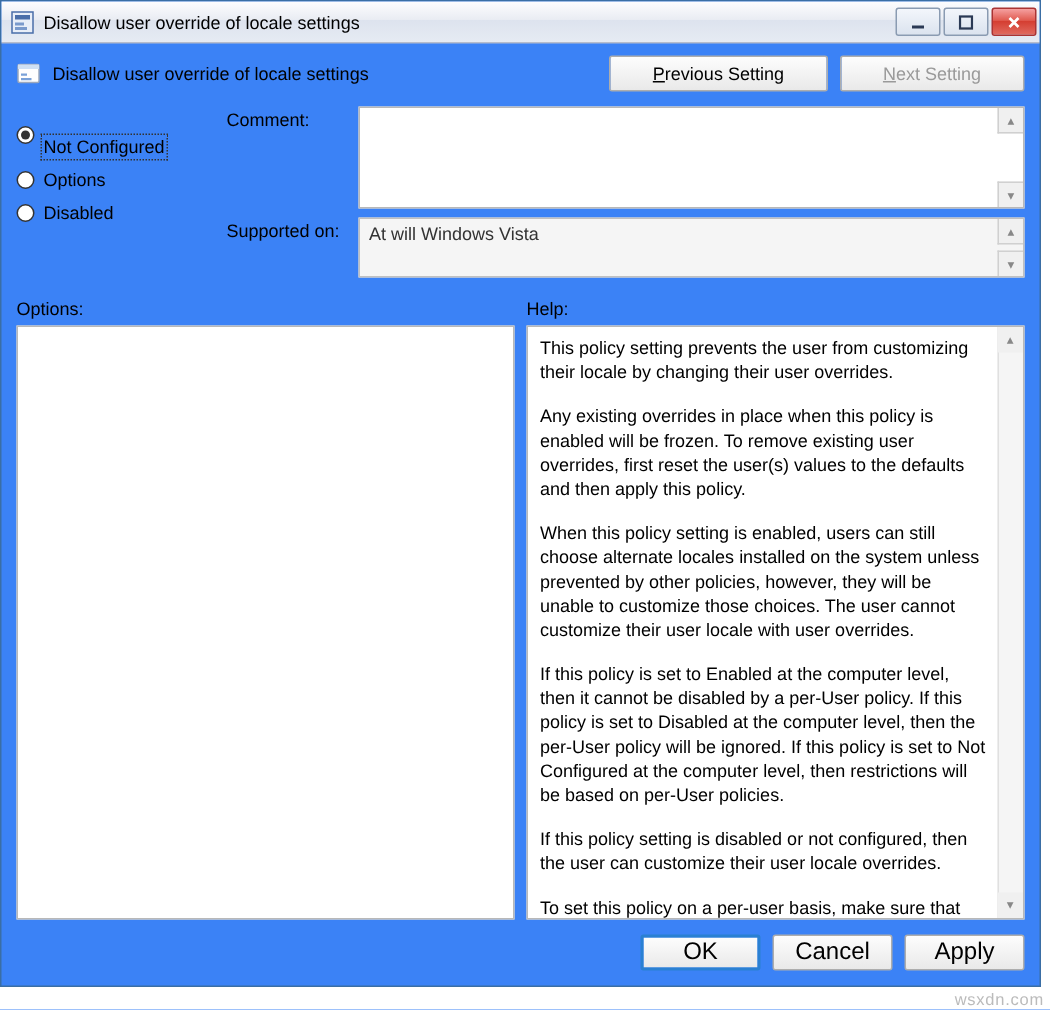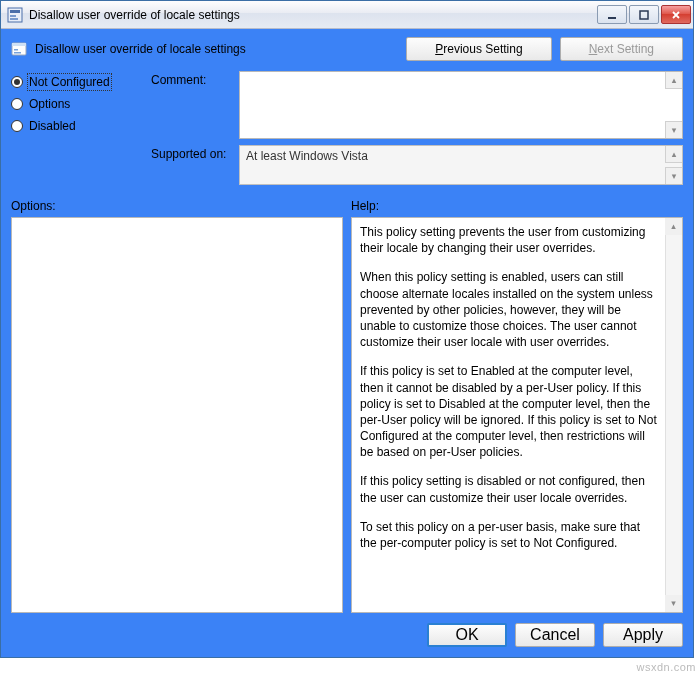--- a/index.html
+++ b/index.html
@@ -104,20 +104,21 @@
     content: "";
     position: absolute;
     left: 2px; top: 2px;
     width: 6px; height: 6px;
     background: #333;
     border-radius: 50%;
   }
   .radio-row.focused .radio-label {
     outline: 1px dotted #333;
     outline-offset: 1px;
+    margin-top: 16px;
   }
   .right-grid {
     flex: 1;
     display: grid;
     grid-template-columns: 82px 1fr;
     row-gap: 6px;
     column-gap: 6px;
     align-items: start;
   }
   .field-label { color: #000; padding-top: 2px; }
@@ -278,36 +279,37 @@
       </div>
 
       <div class="right-grid">
         <div class="field-label">Comment:</div>
         <div class="textarea">
           <div class="scroll-arrow up">▴</div>
           <div class="scroll-arrow down">▾</div>
         </div>
         <div class="field-label">Supported on:</div>
         <div class="supported-box">
-          <span>At least Windows Vista</span>
+          <span>At will Windows Vista</span>
           <div class="scroll-arrow up">▴</div>
           <div class="scroll-arrow down">▾</div>
         </div>
       </div>
     </div>
 
     <div class="section-labels">
       <div class="lbl-options">Options:</div>
       <div class="lbl-help">Help:</div>
     </div>
 
     <div class="panes">
       <div class="pane options"></div>
       <div class="pane help">
         <p>This policy setting prevents the user from customizing their locale by changing their user overrides.</p>
+        <p>Any existing overrides in place when this policy is enabled will be frozen. To remove existing user overrides, first reset the user(s) values to the defaults and then apply this policy.</p>
         <p>When this policy setting is enabled, users can still choose alternate locales installed on the system unless prevented by other policies, however, they will be unable to customize those choices.  The user cannot customize their user locale with user overrides.</p>
         <p>If this policy is set to Enabled at the computer level, then it cannot be disabled by a per-User policy. If this policy is set to Disabled at the computer level, then the per-User policy will be ignored. If this policy is set to Not Configured at the computer level, then restrictions will be based on per-User policies.</p>
         <p>If this policy setting is disabled or not configured, then the user can customize their user locale overrides.</p>
         <p>To set this policy on a per-user basis, make sure that the per-computer policy is set to Not Configured.</p>
         <div class="help-scrollbar">
           <div class="scroll-arrow up" style="border:none">▴</div>
           <div class="scroll-arrow down" style="border:none">▾</div>
         </div>
       </div>
     </div>

